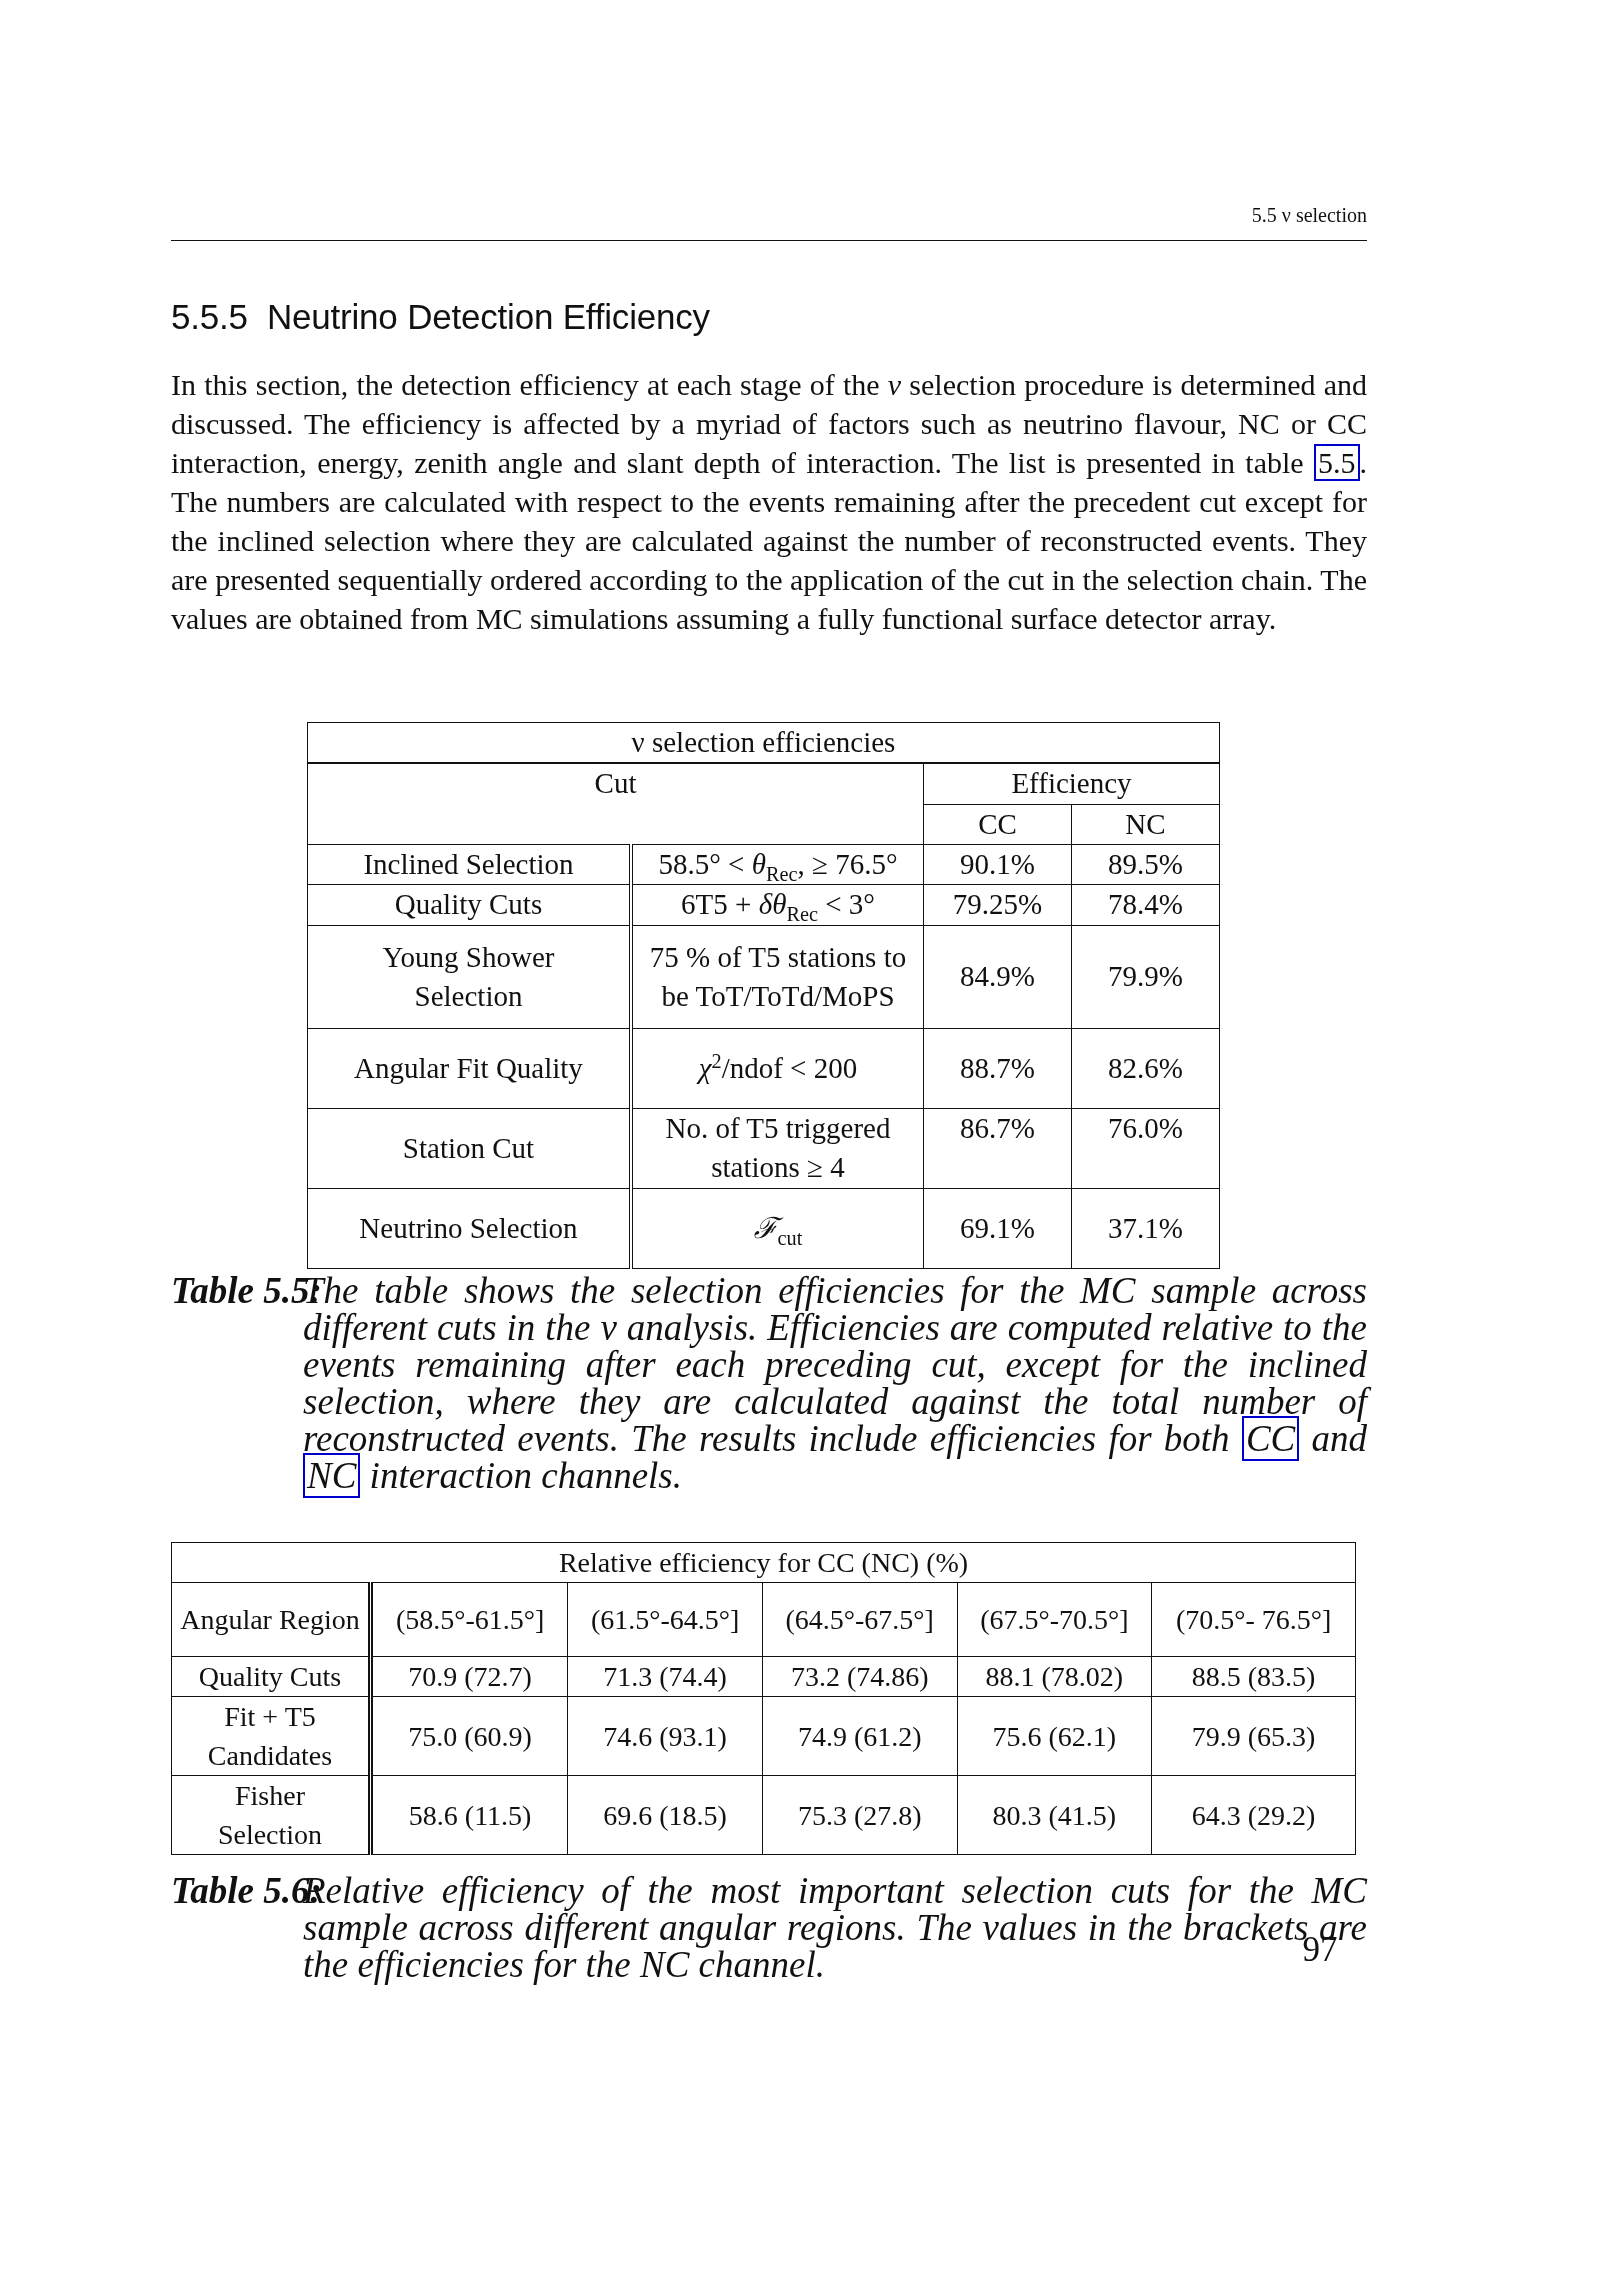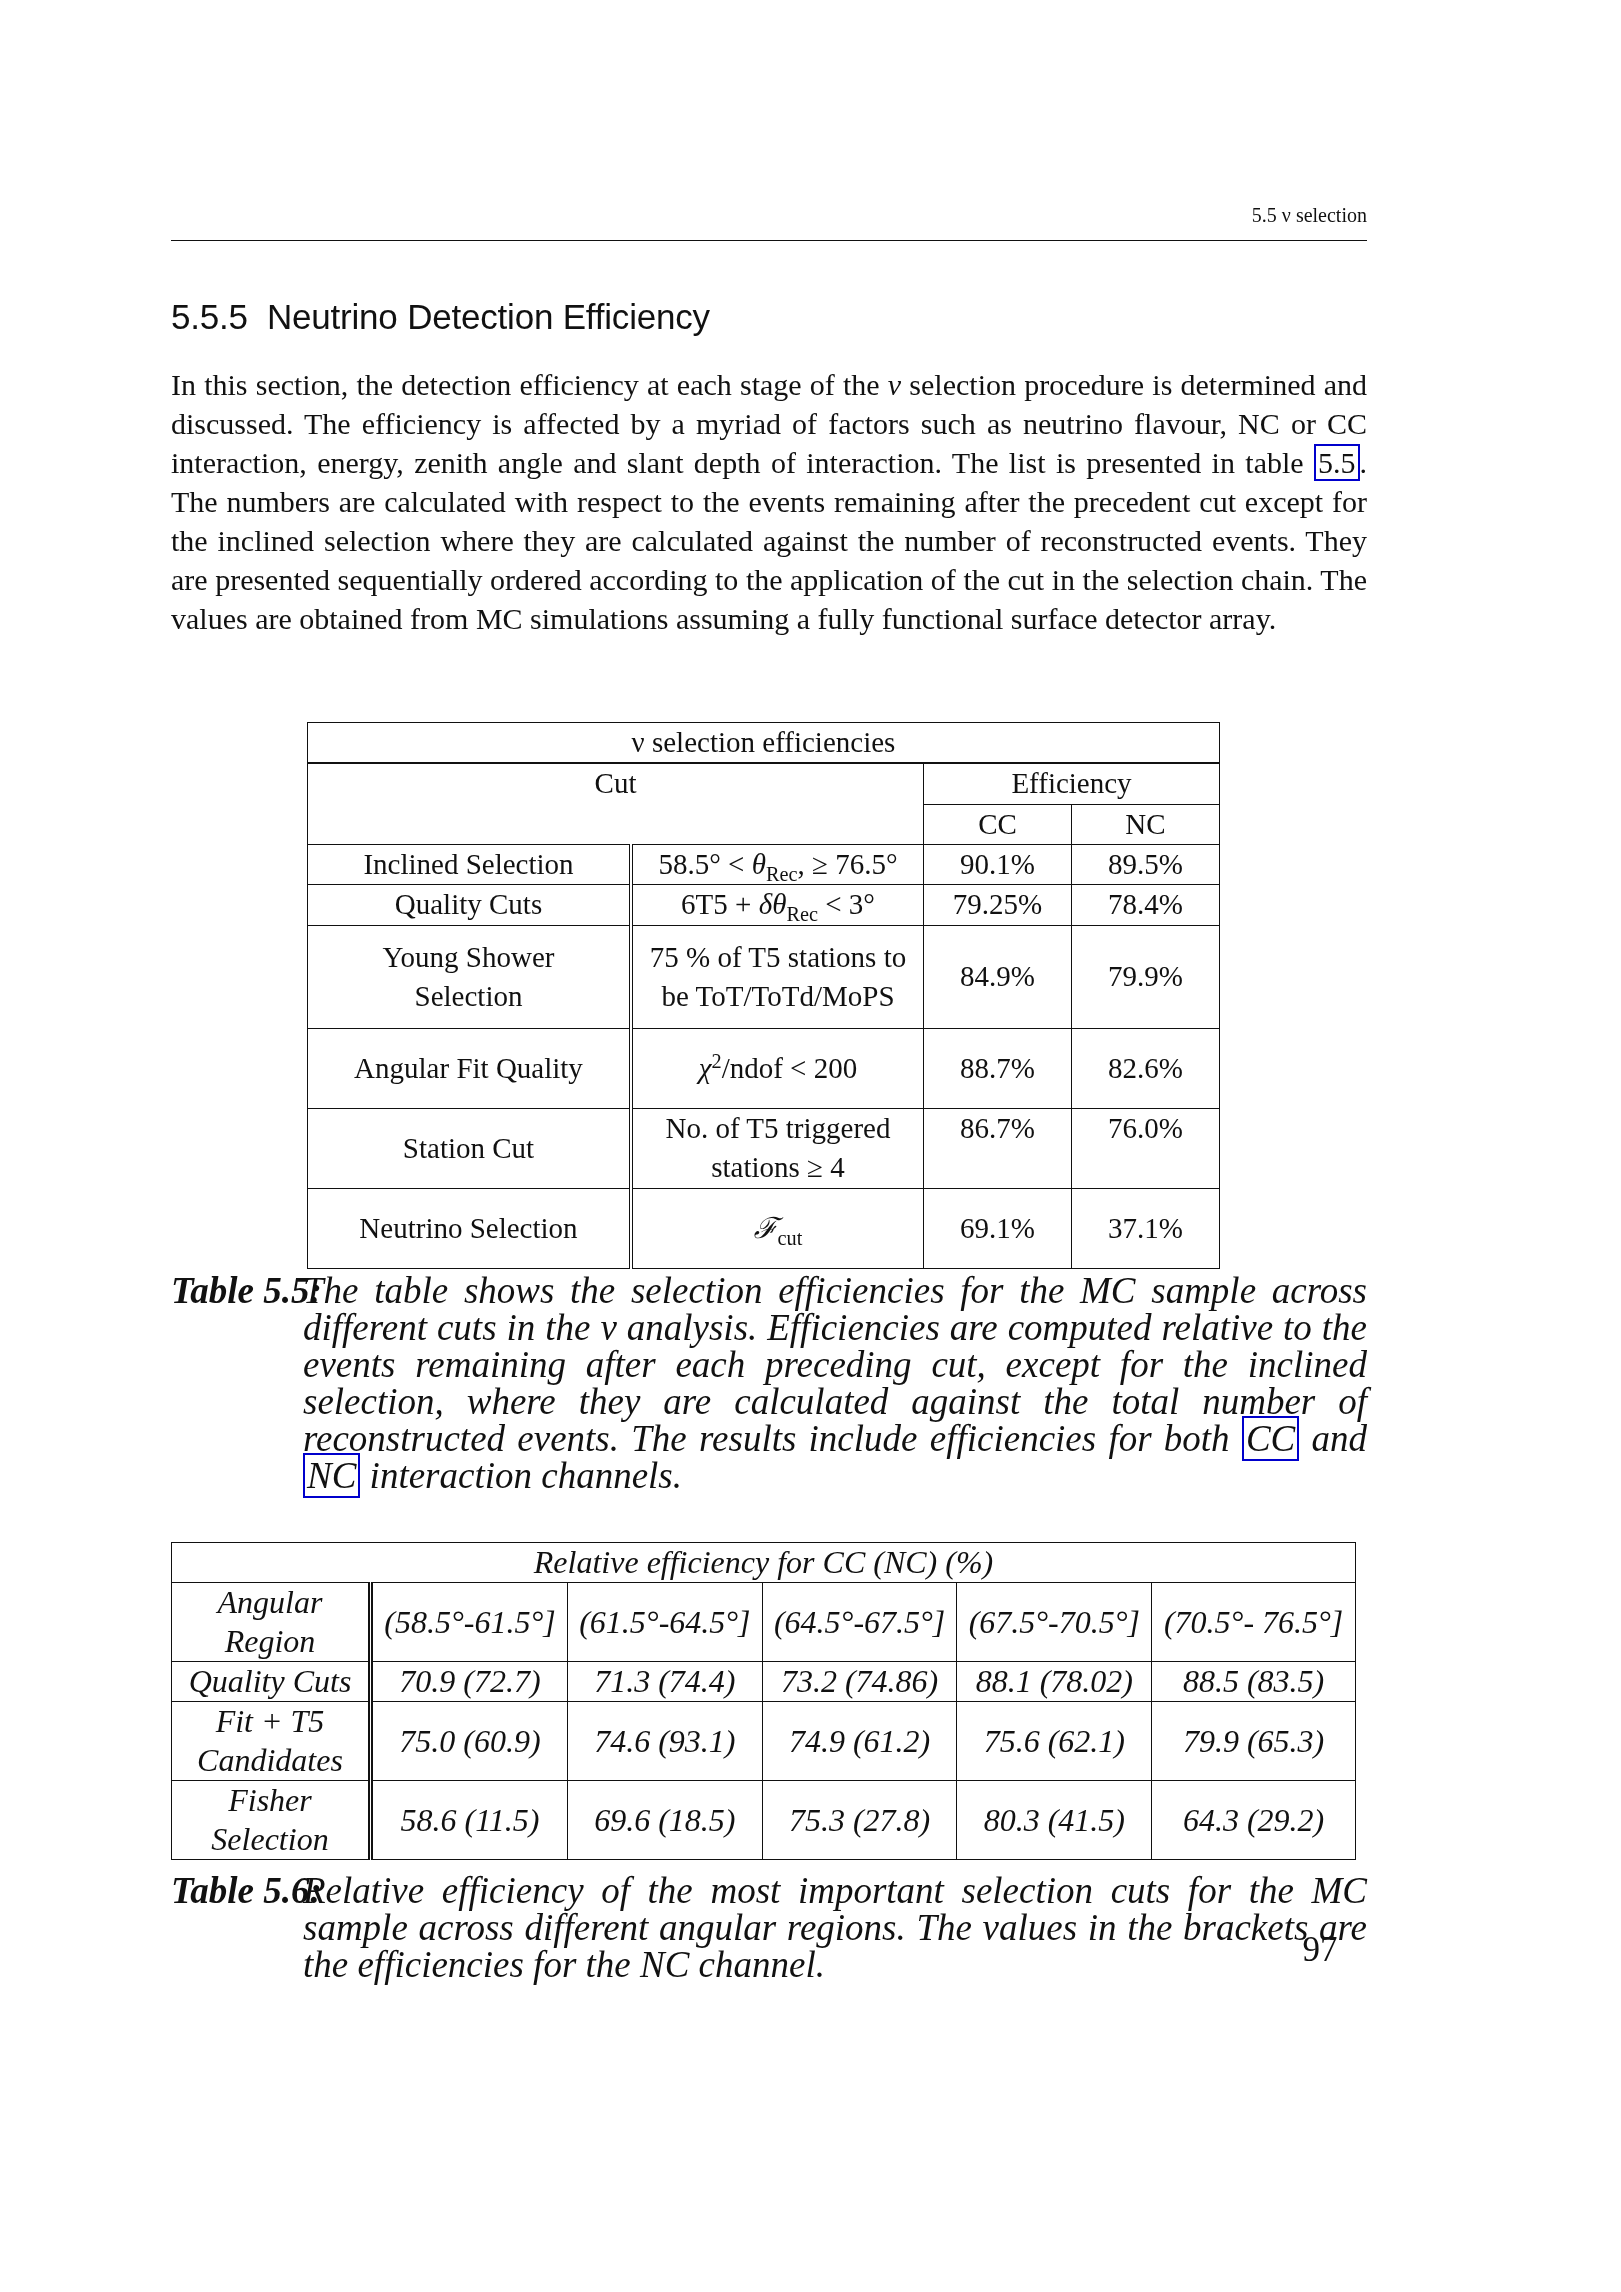--- a/index.html
+++ b/index.html
@@ -22,21 +22,21 @@
 
   table { border-collapse: collapse; }
   table td { border: 1.5px solid #111; text-align: center; vertical-align: middle; padding: 0;
              font-size: 29px; line-height: 39px; }
 
   .t1 { left: 307px; top: 722px; width: 913px; }
   .t1 .title-cell { height: 39px; border-bottom: 2.9px solid #111; }
   .t1 .dbl { border-left: 4.9px double #111; }
 
   .t2 { left: 171px; top: 1542px; width: 1185px; }
-  .t2 td { font-size: 32px; font-style: italic; }
+  .t2 td { font-size: 28px; }
   .t2 .dbl { border-left: 5.9px double #111; }
 
   .caption { font-size: 37px; line-height: 37px; text-align: justify; font-style: italic; }
   .caption .label { font-weight: bold; position: absolute; left: 0; top: 0; }
   .caption .ctext { margin-left: 132px; }
   .cap1 { left: 171px; top: 1272px; width: 1196px; }
   .cap2 { left: 171px; top: 1872px; width: 1196px; }
 
   sub { font-size: 70%; line-height: 0; vertical-align: -0.35em; }
   sup { font-size: 70%; line-height: 0; vertical-align: 0.5em; }

